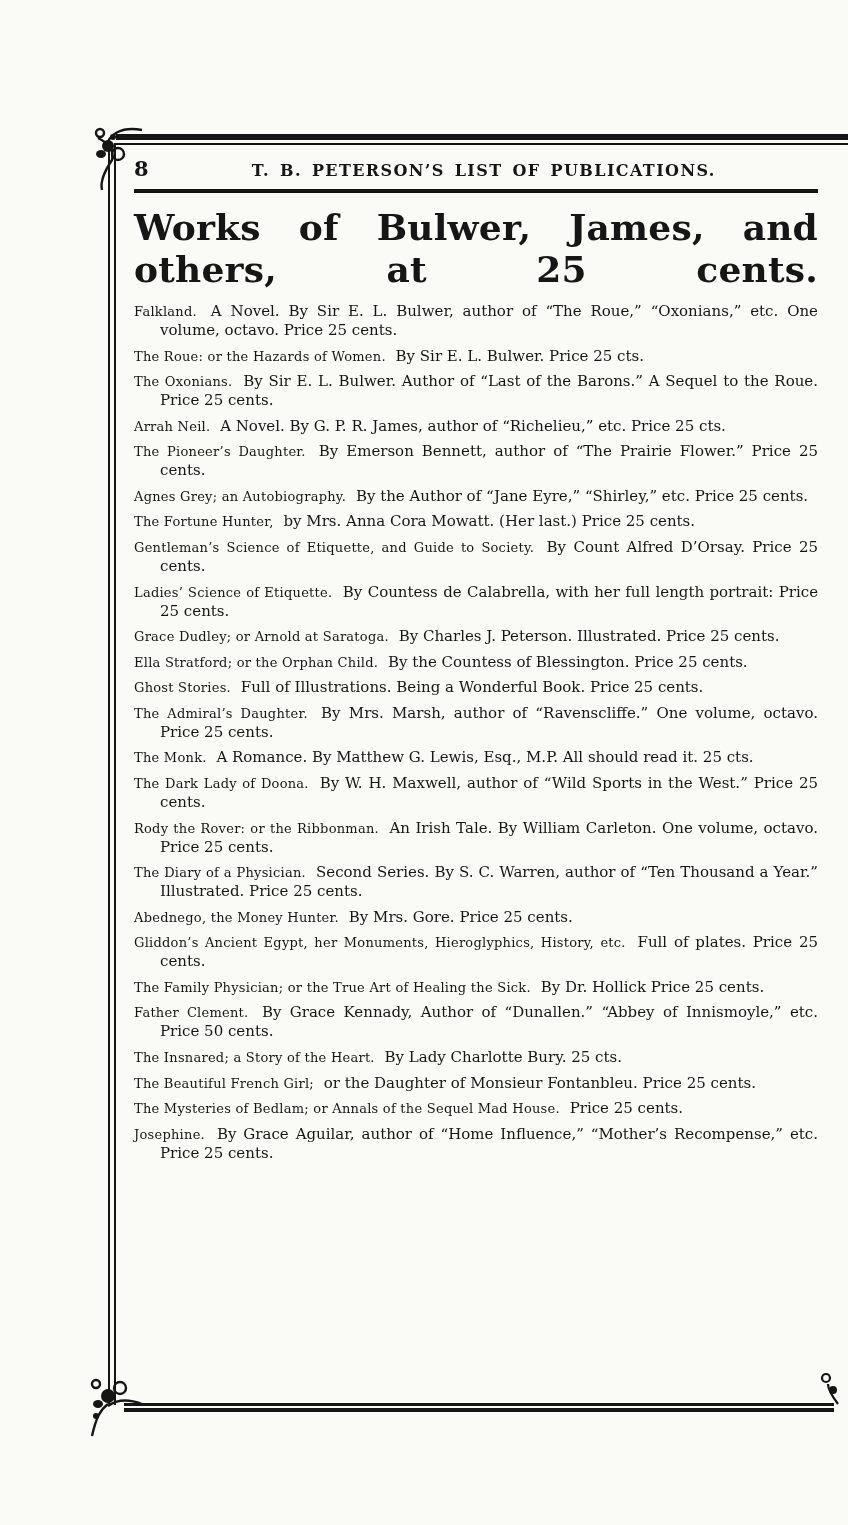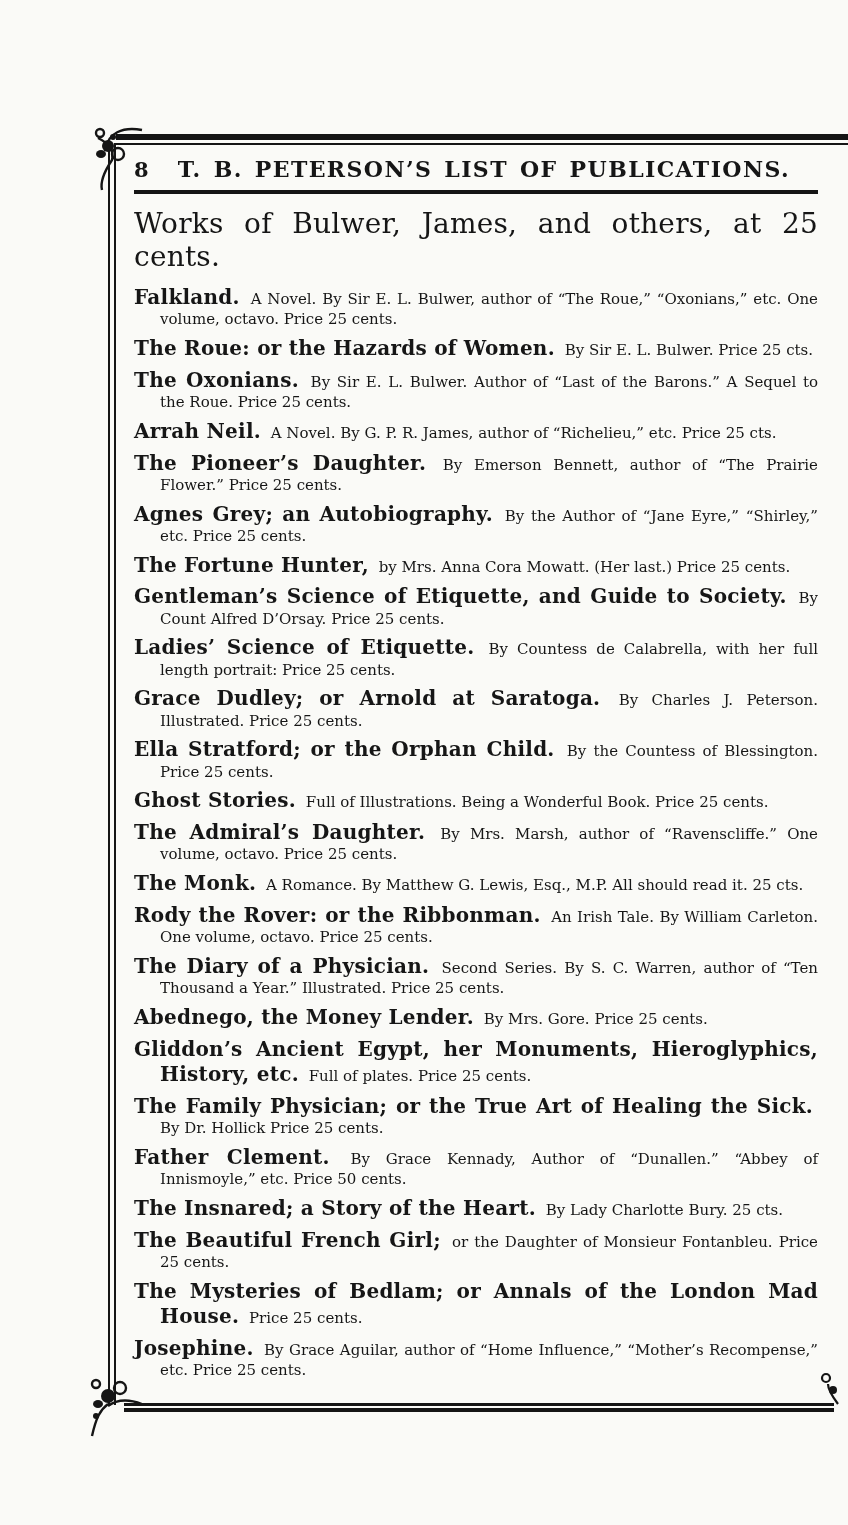--- a/index.html
+++ b/index.html
@@ -34,41 +34,41 @@
     position:absolute;left:134px;top:156px;width:684px;
   }
   .masthead{
     display:flex;align-items:baseline;
   }
   .pageno{
     font-size:21px;font-weight:bold;letter-spacing:1px;
   }
   .mast-title{
     flex:1;text-align:center;
-    font-size:22px;font-weight:bold;letter-spacing:1.4px;
+    font-size:16px;font-weight:bold;letter-spacing:1.4px;
     word-spacing:3px;
   }
   .mast-rule{
     height:3px;background:#151515;margin-top:8px;
     border-bottom:1px solid rgba(21,21,21,.35);
   }
   .big-title{
     margin:13px 0 12px 0;
-    font-size:28px;font-weight:normal;
+    font-size:36px;font-weight:bold;
     text-align:justify;text-align-last:justify;
     letter-spacing:.2px;white-space:nowrap0;
   }
   .entry{
     margin:0 0 6.5px 0;
     padding-left:26px;text-indent:-26px;
     font-size:15px;line-height:1.27;
     text-align:justify;
   }
   .entry .t{
-    font-weight:bold;font-size:20px;letter-spacing:.25px;
+    font-weight:normal;font-size:13px;letter-spacing:.25px;
     margin-right:5px;
   }
   .entry .r{}
 </style>
 </head>
 <body>
 
 <div class="rule-top"></div>
 <div class="rule-left"></div>
 <div class="rule-bottom"></div>
@@ -133,24 +133,25 @@
     <p class="entry"><span class="t">The Pioneer’s Daughter.</span> <span class="r">By Emerson Bennett, author of “The Prairie Flower.”  Price 25 cents.</span></p>
     <p class="entry"><span class="t">Agnes Grey; an Autobiography.</span> <span class="r">By the Author of “Jane Eyre,” “Shirley,” etc.  Price 25 cents.</span></p>
     <p class="entry"><span class="t">The Fortune Hunter,</span> <span class="r">by Mrs. Anna Cora Mowatt.  (Her last.)  Price 25 cents.</span></p>
     <p class="entry"><span class="t">Gentleman’s Science of Etiquette, and Guide to Society.</span> <span class="r">By Count Alfred D’Orsay.  Price 25 cents.</span></p>
     <p class="entry"><span class="t">Ladies’ Science of Etiquette.</span> <span class="r">By Countess de Calabrella, with her full length portrait:  Price 25 cents.</span></p>
     <p class="entry"><span class="t">Grace Dudley; or Arnold at Saratoga.</span> <span class="r">By Charles J. Peterson.  Illustrated.  Price 25 cents.</span></p>
     <p class="entry"><span class="t">Ella Stratford; or the Orphan Child.</span> <span class="r">By the Countess of Blessington. Price 25 cents.</span></p>
     <p class="entry"><span class="t">Ghost Stories.</span> <span class="r">Full of Illustrations.  Being a Wonderful Book.  Price 25 cents.</span></p>
     <p class="entry"><span class="t">The Admiral’s Daughter.</span> <span class="r">By Mrs. Marsh, author of “Ravenscliffe.”  One volume, octavo.  Price 25 cents.</span></p>
     <p class="entry"><span class="t">The Monk.</span> <span class="r">A Romance.  By Matthew G. Lewis, Esq., M.P.  All should read it.  25 cts.</span></p>
+    <p class="entry"><span class="t">The Dark Lady of Doona.</span> <span class="r">By W. H. Maxwell, author of “Wild Sports in the West.”  Price 25 cents.</span></p>
     <p class="entry"><span class="t">Rody the Rover: or the Ribbonman.</span> <span class="r">An Irish Tale.  By William Carleton.  One volume, octavo.  Price 25 cents.</span></p>
     <p class="entry"><span class="t">The Diary of a Physician.</span> <span class="r">Second Series.  By S. C. Warren, author of “Ten Thousand a Year.”  Illustrated.  Price 25 cents.</span></p>
-    <p class="entry"><span class="t">Abednego, the Money Lender.</span> <span class="r">By Mrs. Gore.  Price 25 cents.</span></p>
+    <p class="entry"><span class="t">Abednego, the Money Hunter.</span> <span class="r">By Mrs. Gore.  Price 25 cents.</span></p>
     <p class="entry"><span class="t">Gliddon’s Ancient Egypt, her Monuments, Hieroglyphics, History, etc.</span> <span class="r">Full of plates.  Price 25 cents.</span></p>
     <p class="entry"><span class="t">The Family Physician; or the True Art of Healing the Sick.</span> <span class="r">By Dr. Hollick   Price 25 cents.</span></p>
     <p class="entry"><span class="t">Father Clement.</span> <span class="r">By Grace Kennady, Author of “Dunallen.” “Abbey of Innismoyle,” etc.  Price 50 cents.</span></p>
     <p class="entry"><span class="t">The Insnared; a Story of the Heart.</span> <span class="r">By Lady Charlotte Bury.  25 cts.</span></p>
     <p class="entry"><span class="t">The Beautiful French Girl;</span> <span class="r">or the Daughter of Monsieur Fontanbleu.  Price 25 cents.</span></p>
-    <p class="entry"><span class="t">The Mysteries of Bedlam; or Annals of the London Mad House.</span> <span class="r">Price 25 cents.</span></p>
+    <p class="entry"><span class="t">The Mysteries of Bedlam; or Annals of the Sequel Mad House.</span> <span class="r">Price 25 cents.</span></p>
     <p class="entry"><span class="t">Josephine.</span> <span class="r">By Grace Aguilar, author of “Home Influence,” “Mother’s Recompense,” etc.  Price 25 cents.</span></p>
   </div>
 </div>
 
 </body></html>

